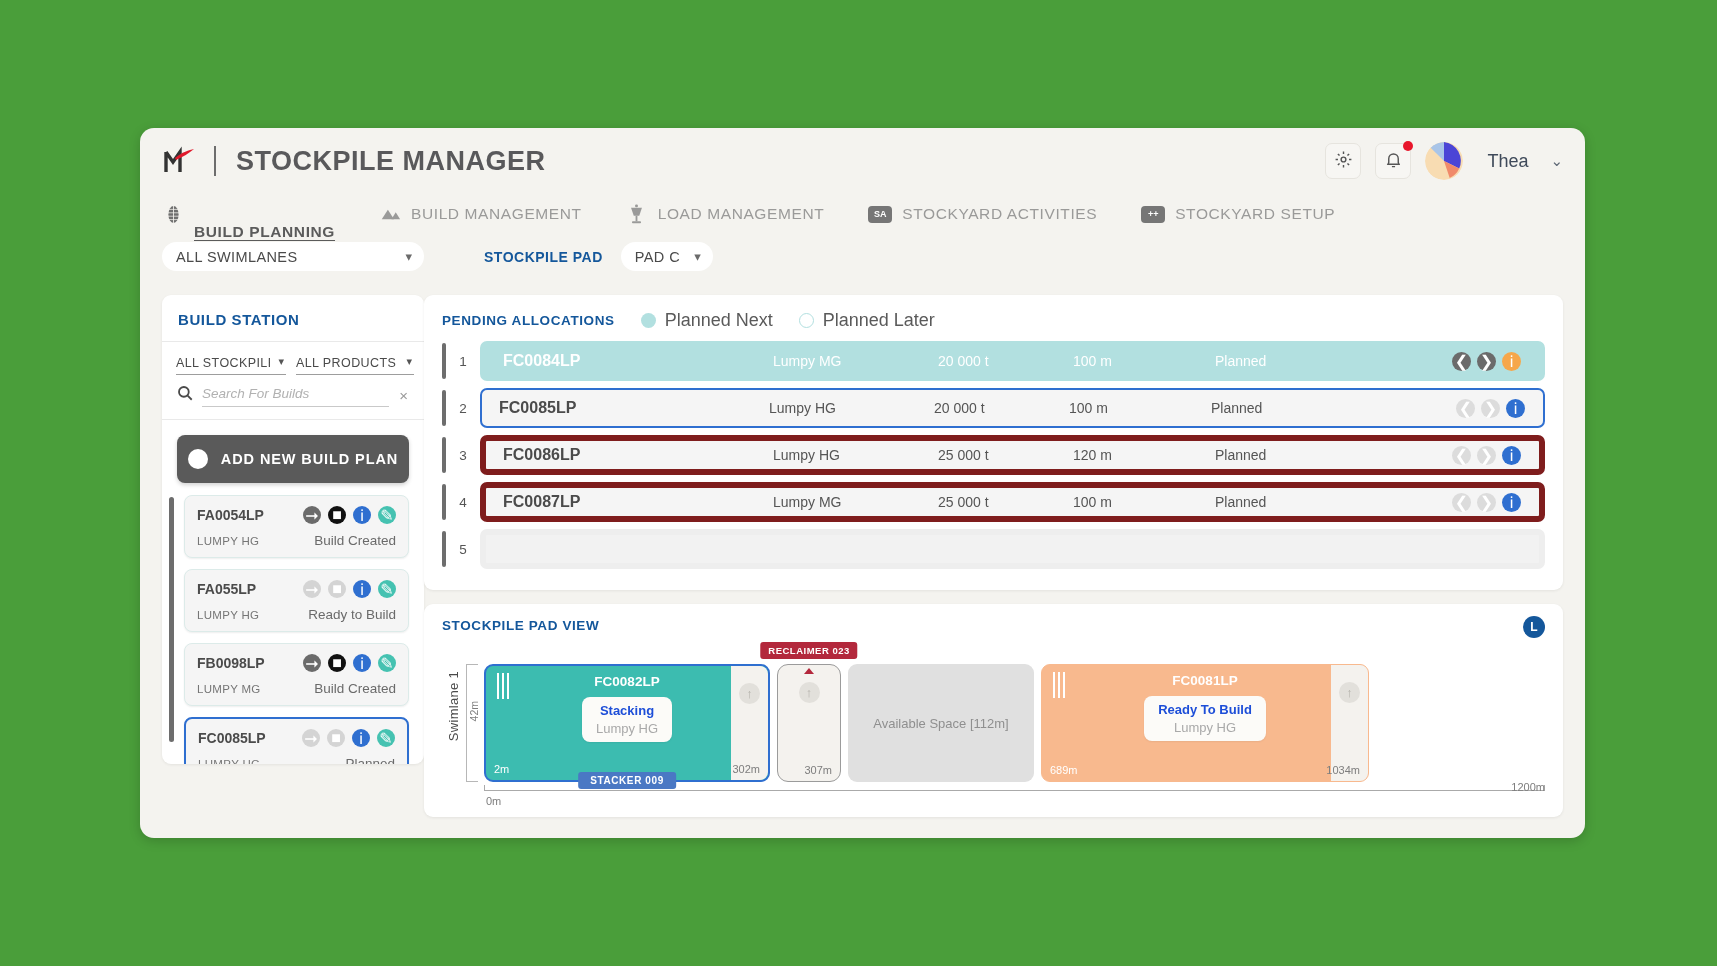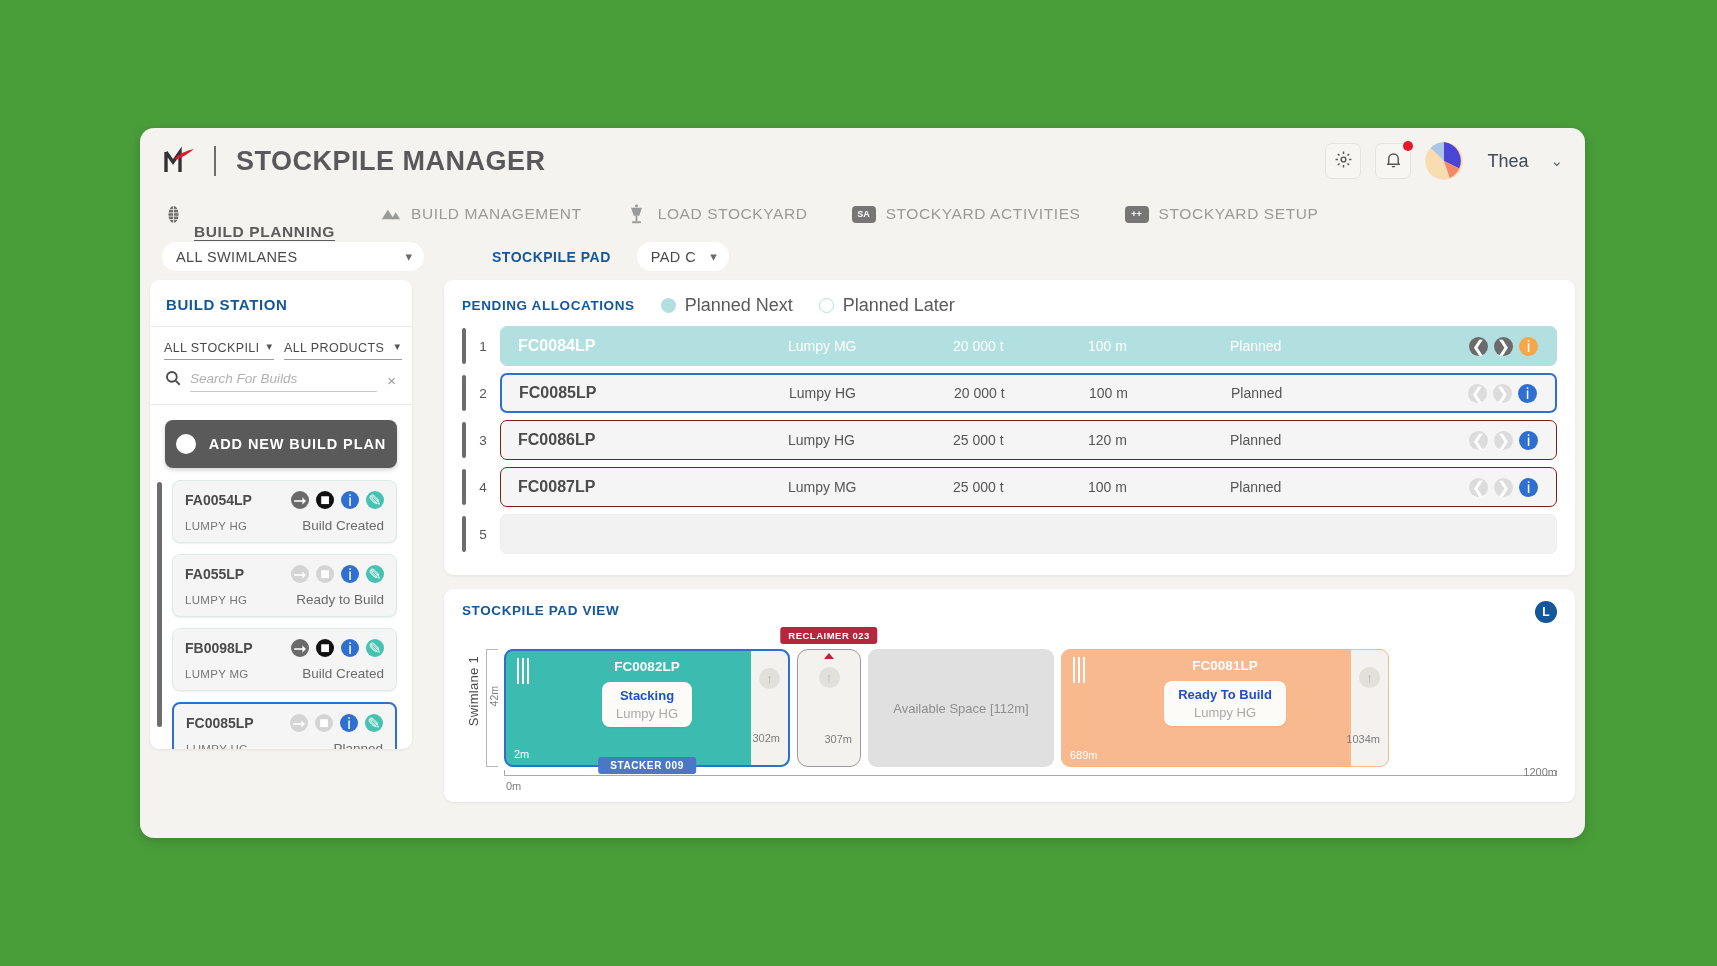--- a/index.html
+++ b/index.html
@@ -47,37 +47,37 @@
     color: #5b5b5b; font-weight: bold; text-decoration: underline; text-underline-offset: 3px; margin-top: 35px;
   }
   .nav-ico { width: 22px; height: 22px; display: flex; align-items: center; justify-content: center; color: #9a9a99; }
   .nav-item.active .nav-ico { color: #6f6f6f; }
   .nav-chip {
     width: 24px; height: 17px; background: #767676; border-radius: 4px; color: #fff;
     font-size: 9px; font-weight: bold; display: flex; align-items: center; justify-content: center;
   }
 
   
-  .filterbar { display: flex; align-items: center; padding: 8px 22px 9px 22px; gap: 12px; }
+  .filterbar { display: flex; align-items: center; padding: 8px 22px 24px 22px; gap: 4px; }
   .select-pill {
     width: 262px; height: 29px; background: #fff; border: none; border-radius: 16px;
     font-size: 14.5px; color: #4a4a4a; padding: 0 14px; letter-spacing: .4px;
     appearance: none; font-family: "Liberation Sans", sans-serif; cursor: pointer;
   }
   .pill-wrap { position: relative; display: inline-block; }
   .pill-wrap .carat {
     position: absolute; right: 12px; top: 7px; pointer-events: none; color: #6b6b6b; font-size: 13px;
   }
   .filter-label {
     font-size: 14px; font-weight: bold; color: #14579b; letter-spacing: .5px; margin: 0 14px 0 56px;
   }
   .select-pill.small { width: 92px; }
 
   
-  .body { display: flex; padding: 0 10px; gap: 32px; justify-content: flex-end; }
+  .body { display: flex; padding: 0 22px; gap: 0; justify-content: flex-end; }
 
   
   .left-panel {
     width: 262px; background: #fff; border-radius: 9px; height: 469px;
     box-shadow: 0 1px 3px rgba(0,0,0,.07); display: flex; flex-direction: column; overflow: hidden;
   }
   .panel-title {
     font-size: 15px; font-weight: bold; color: #14579b; letter-spacing: .6px;
     padding: 16px 16px 13px 16px; border-bottom: 1px solid #e9e9e9;
   }
@@ -143,21 +143,21 @@
   .legend-dot { width: 15px; height: 15px; border-radius: 50%; }
   .legend-dot.filled { background: #b2e0e0; }
   .legend-dot.hollow { background: #fff; border: 1.5px solid #b2e0e0; }
   .legend-label { font-size: 18px; color: #5a5a5a; }
   .pa-rows { padding: 0 18px 14px 18px; }
   .pa-row { display: flex; align-items: stretch; margin-bottom: 7px; }
   .pa-rail { width: 4px; background: #6d6d6d; border-radius: 2px; margin: 2px 0; }
   .pa-num { width: 34px; display: flex; align-items: center; justify-content: center; font-size: 13.5px; color: #555; }
   .pa-body {
     flex: 1; height: 40px; border-radius: 7px; display: flex; align-items: center;
-    padding: 0 18px 0 17px; background: #f5f5f5; border: 1px solid #7f1d1d;
+    padding: 0 18px 0 17px; background: #f5f5f5; border: 6px solid #7f1d1d;
   }
   .pa-body.planned-next { background: #b2e0e0; border-color: #b2e0e0; }
   .pa-body.selected { border: 2px solid #2f6fd0; background: #f5f5f5; }
   .pa-body.empty { background: #f2f2f2; border-color: #eee; }
   .pa-id { font-size: 16px; font-weight: bold; color: #4b4b4b; width: 270px; }
   .pa-body.planned-next .pa-id { color: #fff; }
   .pa-cell { font-size: 14px; color: #555; }
   .pa-body.planned-next .pa-cell { color: #fff; }
   .c-prod { width: 165px; }
   .c-ton  { width: 135px; }
@@ -194,21 +194,21 @@
   .pile.gray   { background: #e0e0e0; }
   .pile.gap    { background: #f4f2ee; border: 1px solid #9b9b9b; border-radius: 11px; }
   .pile-name { text-align: center; font-size: 13.5px; font-weight: bold; color: #fff; padding-top: 8px; }
   .pile-chip {
     background: #fcfbf8; border-radius: 8px; padding: 6px 14px; text-align: center;
     align-self: center; margin-top: 8px; box-shadow: 0 1px 2px rgba(0,0,0,.06);
   }
   .chip-t1 { font-size: 13px; font-weight: bold; color: #1d4ed8; }
   .chip-t2 { font-size: 13px; color: #a9a9a9; margin-top: 3px; }
   .pile-left-m  { position: absolute; left: 8px; bottom: 5px; font-size: 11px; color: #fff; }
-  .pile-right-m { position: absolute; right: 8px; bottom: 21px; font-size: 11px; color: #7d7d7d; }
+  .pile-right-m { position: absolute; right: 8px; bottom: 5px; font-size: 11px; color: #7d7d7d; }
   .rake { position: absolute; left: 11px; top: 7px; display: flex; gap: 3px; }
   .rake i { display: block; width: 2px; height: 26px; background: #fff; }
   .pile-end {
     position: absolute; right: 0; top: 0; bottom: 0; width: 37px; background: #f4f2ee;
     border-radius: 0 8px 8px 0; display: flex; align-items: flex-start; justify-content: center; padding-top: 17px;
   }
   .up-circ {
     width: 21px; height: 21px; border-radius: 50%; background: #e2e0db; color: #b3b0aa;
     display: flex; align-items: center; justify-content: center; font-size: 13px;
   }
@@ -305,21 +305,21 @@
     </div>
     <div class="nav-item">
       <span class="nav-ico">
         <svg width="17" height="20" viewBox="0 0 18 22" fill="currentColor">
           <path d="M3 4 L15 4 L12 13 L6 13 Z"></path>
           <rect x="8" y="13" width="2" height="6"></rect>
           <rect x="4" y="19" width="10" height="2.2" rx="1"></rect>
           <rect x="7.4" y="0.5" width="3.2" height="3.2" rx="1.4"></rect>
         </svg>
       </span>
-      <span class="nav-label">LOAD STOCKYARD</span>
+      <span class="nav-label">LOAD MANAGEMENT</span>
     </div>
     <div class="nav-item">
       <span class="nav-chip">SA</span>
       <span class="nav-label">STOCKYARD ACTIVITIES</span>
     </div>
     <div class="nav-item">
       <span class="nav-chip">++</span>
       <span class="nav-label">STOCKYARD SETUP</span>
     </div>
   </div>

